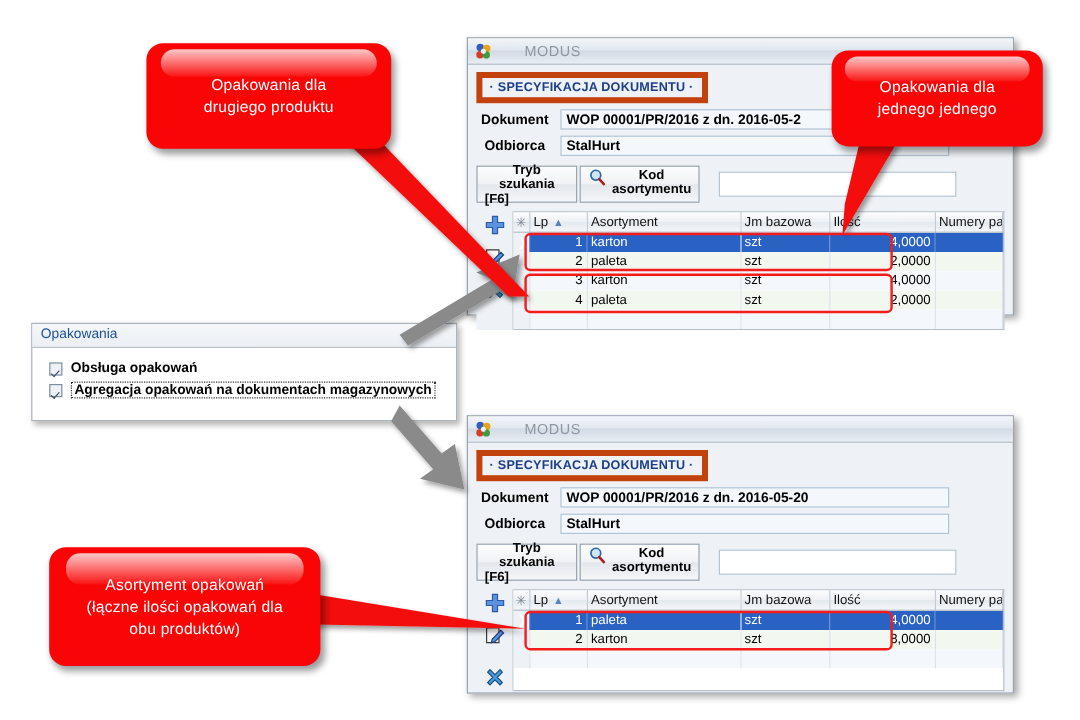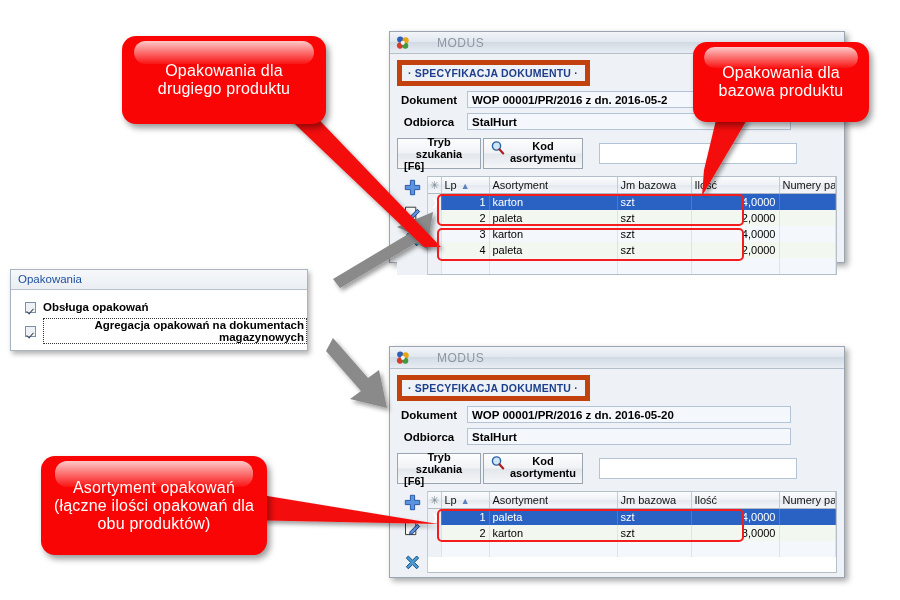--- a/index.html
+++ b/index.html
@@ -115,21 +115,21 @@
     color:#fff;text-align:center;
     display:flex;align-items:center;justify-content:center;
     box-sizing:border-box;z-index:40;
   }
   .callout::before{
     content:"";position:absolute;left:6%;right:6%;top:5px;height:26%;
     border-radius:12px;
     background:linear-gradient(to bottom,rgba(255,255,255,.78),rgba(255,255,255,.06));
     pointer-events:none;
   }
-  .callout span{position:relative;z-index:2;font-size:16px;line-height:18px;letter-spacing:.2px;}
+  .callout span{position:relative;z-index:2;font-size:13px;line-height:18px;letter-spacing:.2px;}
 
   
   .opt-panel{
     position:absolute;background:#ffffff;border:1px solid #a9b4be;
     box-shadow:2px 3px 5px rgba(0,0,0,.3);box-sizing:border-box;
   }
   .opt-head{
     height:19px;line-height:19px;padding:0 7px;
     background:linear-gradient(to bottom,#f6f8fa,#eaeef3);
     border-bottom:1px solid #b9c2cc;color:#1d4f9f;font-size:11.5px;
@@ -401,21 +401,21 @@
               <td></td>
               <td></td>
             </tr>
           </tbody>
         </table>
       </div>
     </div>
   </div>
 </div>
 
-<div class="opt-panel" style="left:10px;top:269px;width:298px;height:82px;">
+<div class="opt-panel" style="left:26px;top:269px;width:355px;height:82px;">
   <div class="opt-head">Opakowania</div>
   <div class="opt-body">
     <div class="opt-item">
       <span class="cbox"></span>
       <span class="opt-text">Obsługa opakowań</span>
     </div>
     <div class="opt-item">
       <span class="cbox"></span>
       <span class="opt-text focused">Agregacja opakowań na dokumentach magazynowych</span>
     </div>
@@ -457,21 +457,21 @@
 <div class="callout" style="left:122px;top:36px;width:204px;height:88px;">
   <span>
     <span>Opakowania dla</span><br>
     <span>drugiego produktu</span>
   </span>
 </div>
 
 <div class="callout" style="left:693px;top:42px;width:176px;height:80px;">
   <span>
     <span>Opakowania dla</span><br>
-    <span>bazowa produktu</span>
+    <span>jednego jednego</span>
   </span>
 </div>
 
 <div class="callout" style="left:41px;top:456px;width:226px;height:99px;">
   <span>
     <span>Asortyment opakowań</span><br>
     <span>(łączne ilości opakowań dla</span><br>
     <span>obu produktów)</span>
   </span>
 </div>

